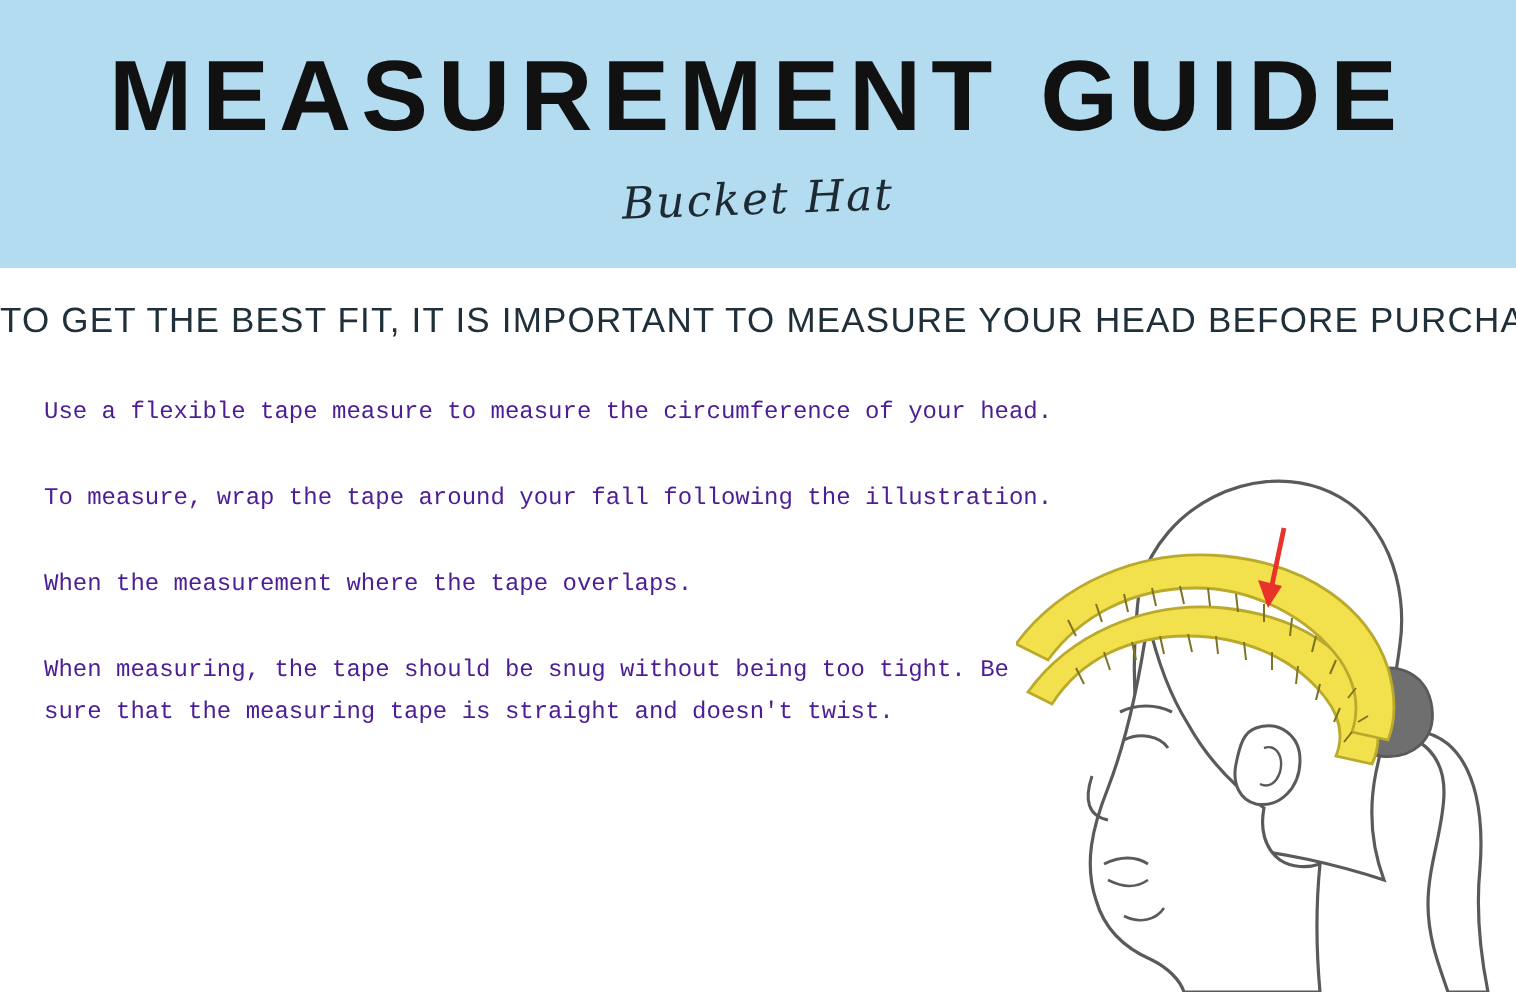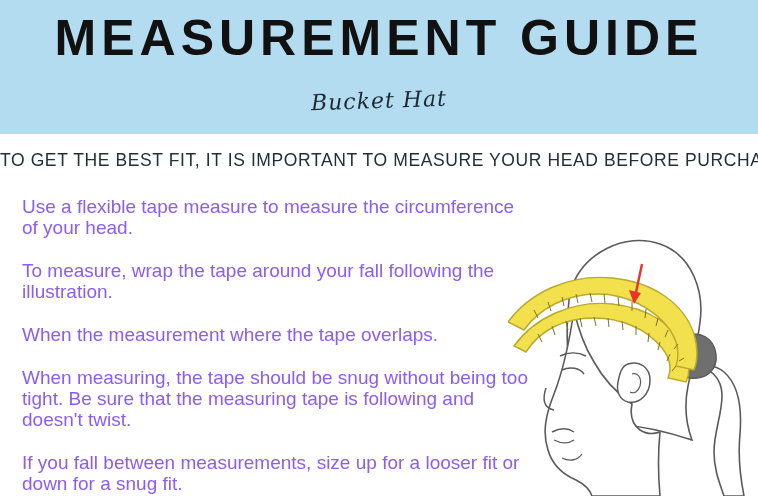--- a/index.html
+++ b/index.html
@@ -25,21 +25,21 @@
     position: absolute;
     left: 0;
     top: 0;
     width: 758px;
     height: 134px;
     background: #b3dcf0;
   }
   .banner-title {
     position: absolute;
     left: 0;
-    top: 10px;
+    top: 20px;
     width: 758px;
     text-align: center;
     font-family: "Liberation Sans", sans-serif;
     font-weight: bold;
     font-size: 50px;
     line-height: 56px;
     letter-spacing: 5px;
     color: #111111;
     white-space: nowrap;
   }
@@ -73,24 +73,24 @@
 
   
   .copy {
     position: absolute;
     left: 22px;
     top: 196px;
     width: 510px;
   }
   .copy p {
     margin: 0 0 22px 0;
-    font-family: Liberation Sans, sans-serif;
-    font-size: 19px;
+    font-family: Liberation Mono, monospace;
+    font-size: 12px;
     line-height: 21px;
-    color: #8b5cf6;
+    color: #4c1d95;
   }
   .copy p:last-child {
     margin-bottom: 0;
   }
 
   
   .illustration {
     position: absolute;
     left: 508px;
     top: 218px;
@@ -107,22 +107,21 @@
     <div class="banner-title">MEASUREMENT GUIDE</div>
     <div class="banner-subtitle">Bucket Hat</div>
   </div>
 
   <div class="lede">TO GET THE BEST FIT, IT IS IMPORTANT TO MEASURE YOUR HEAD BEFORE PURCHASE</div>
 
   <div class="copy">
     <p>Use a flexible tape measure to measure the circumference of your head.</p>
     <p>To measure, wrap the tape around your fall following the illustration.</p>
     <p>When the measurement where the tape overlaps.</p>
-    <p>When measuring, the tape should be snug without being too tight. Be sure that the measuring tape is following and doesn't twist.</p>
-    <p>If you fall between measurements, size up for a looser fit or down for a snug fit.</p>
+    <p>When measuring, the tape should be snug without being too tight. Be sure that the measuring tape is straight and doesn't twist.</p>
   </div>
 
   <div class="illustration">
     <svg width="244" height="278" viewBox="0 0 244 278" xmlns="http://www.w3.org/2000/svg">
 
       <path d="M62 74 C74 34 118 14 152 26 C186 38 196 76 192 104
                C189 128 184 150 180 168 C176 188 178 206 184 222
                C160 214 132 208 110 206 C92 204 78 196 70 180
                C60 160 56 120 62 74 Z" fill="#ffffff" stroke="#5a5a5a" stroke-width="1.6"></path>
 

